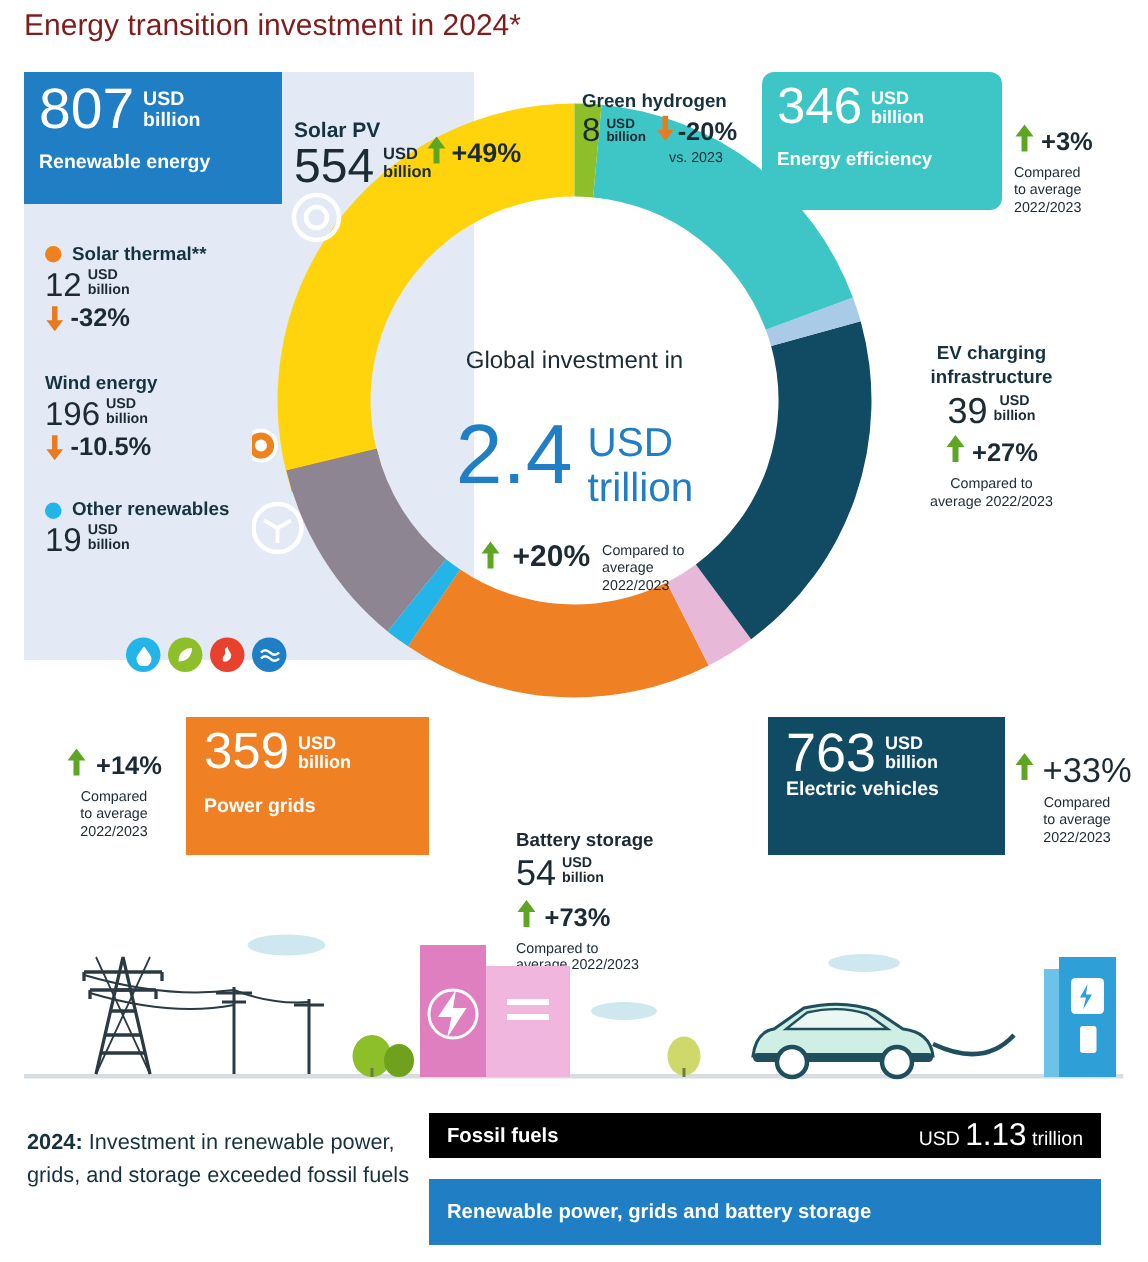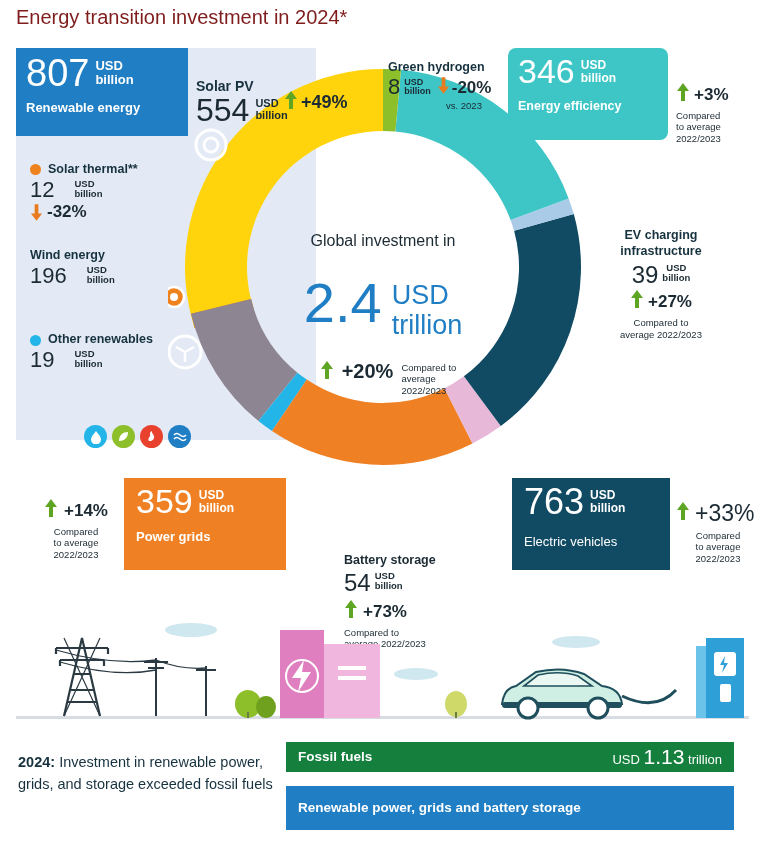--- a/index.html
+++ b/index.html
@@ -38,21 +38,21 @@
     background: #1f7ec4; color: #fff; padding: 8px 10px;
   }
   .box-renew .row { display: flex; align-items: flex-start; gap: 6px; }
   .box-renew .n { font-size: 38px; line-height: .9; }
   .box-renew .u { font-size: 13px; font-weight: bold; line-height: 1.05; padding-top: 3px; }
   .box-renew .lbl { font-size: 13px; font-weight: bold; margin-top: 10px; }
 
   .leg { position: absolute; left: 30px; width: 150px; }
   .leg .hd { display: flex; align-items: center; gap: 7px; font-size: 12.5px; font-weight: bold; color: #17323f; }
   .leg .dot { width: 11px; height: 11px; border-radius: 50%; display: inline-block; }
-  .leg .val { display: flex; align-items: flex-start; gap: 20px; margin-top: 3px; }
+  .leg .val { display: flex; align-items: flex-start; gap: 4px; margin-top: 3px; }
   .leg .val .n { font-size: 22px; line-height: 1; }
   .leg .val .u { font-size: 9.5px; font-weight: bold; line-height: 1.05; }
   .leg .chg { display: flex; align-items: center; gap: 4px; margin-top: 1px; font-size: 17px; font-weight: bold; }
 
   
   .icon-row { position: absolute; left: 84px; top: 425px; display: flex; gap: 5px; }
   .icon-circ { width: 23px; height: 23px; border-radius: 50%; display: flex; align-items: center; justify-content: center; }
 
   
   .solar-pv {
@@ -114,32 +114,32 @@
   .bs .chg { display: flex; align-items: center; gap: 5px; font-size: 17px; font-weight: bold; }
 
   
   .box-ev {
     position: absolute; left: 512px; top: 478px; width: 158px; height: 92px;
     background: #104a63; color: #fff; padding: 8px 12px;
   }
   .box-ev .row { display: flex; align-items: flex-start; gap: 6px; }
   .box-ev .n { font-size: 36px; line-height: .9; }
   .box-ev .u { font-size: 12px; font-weight: bold; line-height: 1.05; padding-top: 3px; }
-  .box-ev .lbl { font-size: 13px; font-weight: normal; margin-top: 16px; }
+  .box-ev .lbl { font-size: 13px; font-weight: bold; margin-top: 0; }
   .ev-chg { position: absolute; left: 676px; top: 500px; width: 84px; text-align: center; }
   .ev-chg .row { display: flex; align-items: center; gap: 5px; font-size: 23px; font-weight: normal; }
 
   
   .illus { position: absolute; left: 16px; top: 608px; width: 733px; height: 118px; }
 
   
   .bot-note { position: absolute; left: 18px; top: 752px; width: 262px; font-size: 14.5px; line-height: 1.5; color: #17323f; }
   .bar-ff {
     position: absolute; left: 286px; top: 742px; width: 448px; height: 30px;
-    background: #15803d; color: #fff; display: flex; align-items: center; justify-content: space-between;
+    background: #000000; color: #fff; display: flex; align-items: center; justify-content: space-between;
     padding: 0 12px;
   }
   .bar-rp {
     position: absolute; left: 286px; top: 786px; width: 448px; height: 44px;
     background: #1f7ec4; color: #fff; display: flex; align-items: center; justify-content: space-between;
     padding: 0 12px;
   }
   .bar-lbl { font-size: 13.5px; font-weight: bold; line-height: 1.25; }
   .bar-val { font-size: 13px; }
   .bar-val .big { font-size: 21px; }
@@ -256,20 +256,28 @@
   <div class="hd">
     <span>Wind energy</span>
   </div>
   <div class="val">
     <span class="n">196</span>
     <span class="u">
       <span>USD</span><br>
       <span>billion</span>
     </span>
   </div>
+  <div class="chg">
+    <span>
+      <svg width="13" height="19" viewBox="0 0 14 20" class="arr-dn-svg">
+          <path d="M7 19 L1 11 L5 11 L5 1 L9 1 L9 11 L13 11 Z" fill="#e87b1e"></path>
+        </svg>
+    </span>
+    <span>-10.5%</span>
+  </div>
 </div>
 
 <div class="leg" style="top:332px;">
   <div class="hd" style="align-items:flex-start;">
     <span class="dot" style="background:#23b5e8;margin-top:3px;"></span>
     <span style="line-height:1.15;">Other renewables</span>
   </div>
   <div class="val">
     <span class="n">19</span>
     <span class="u">

